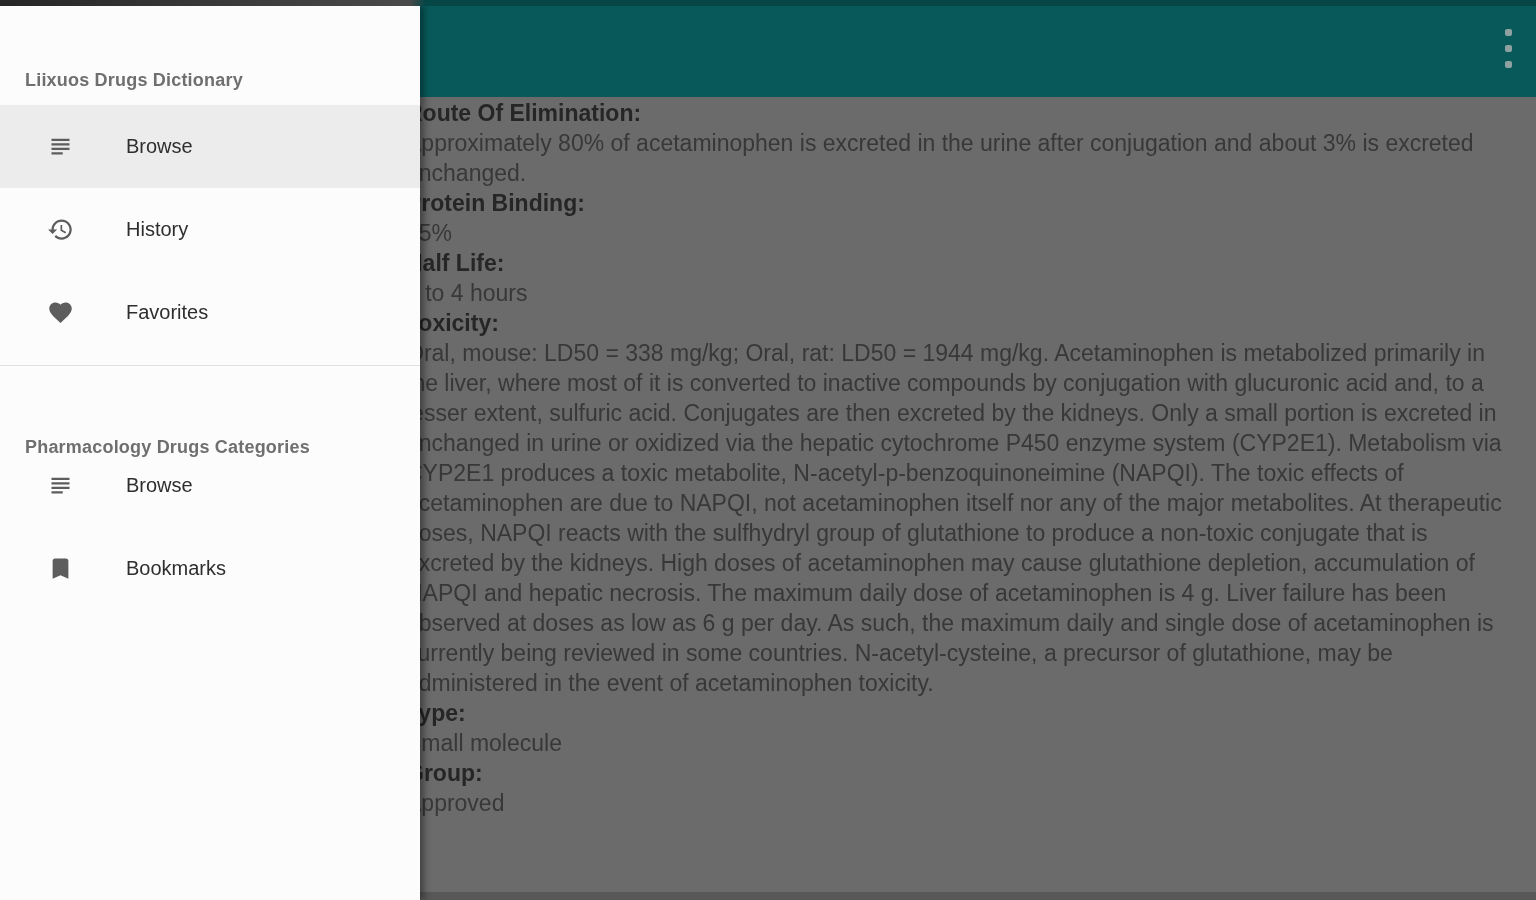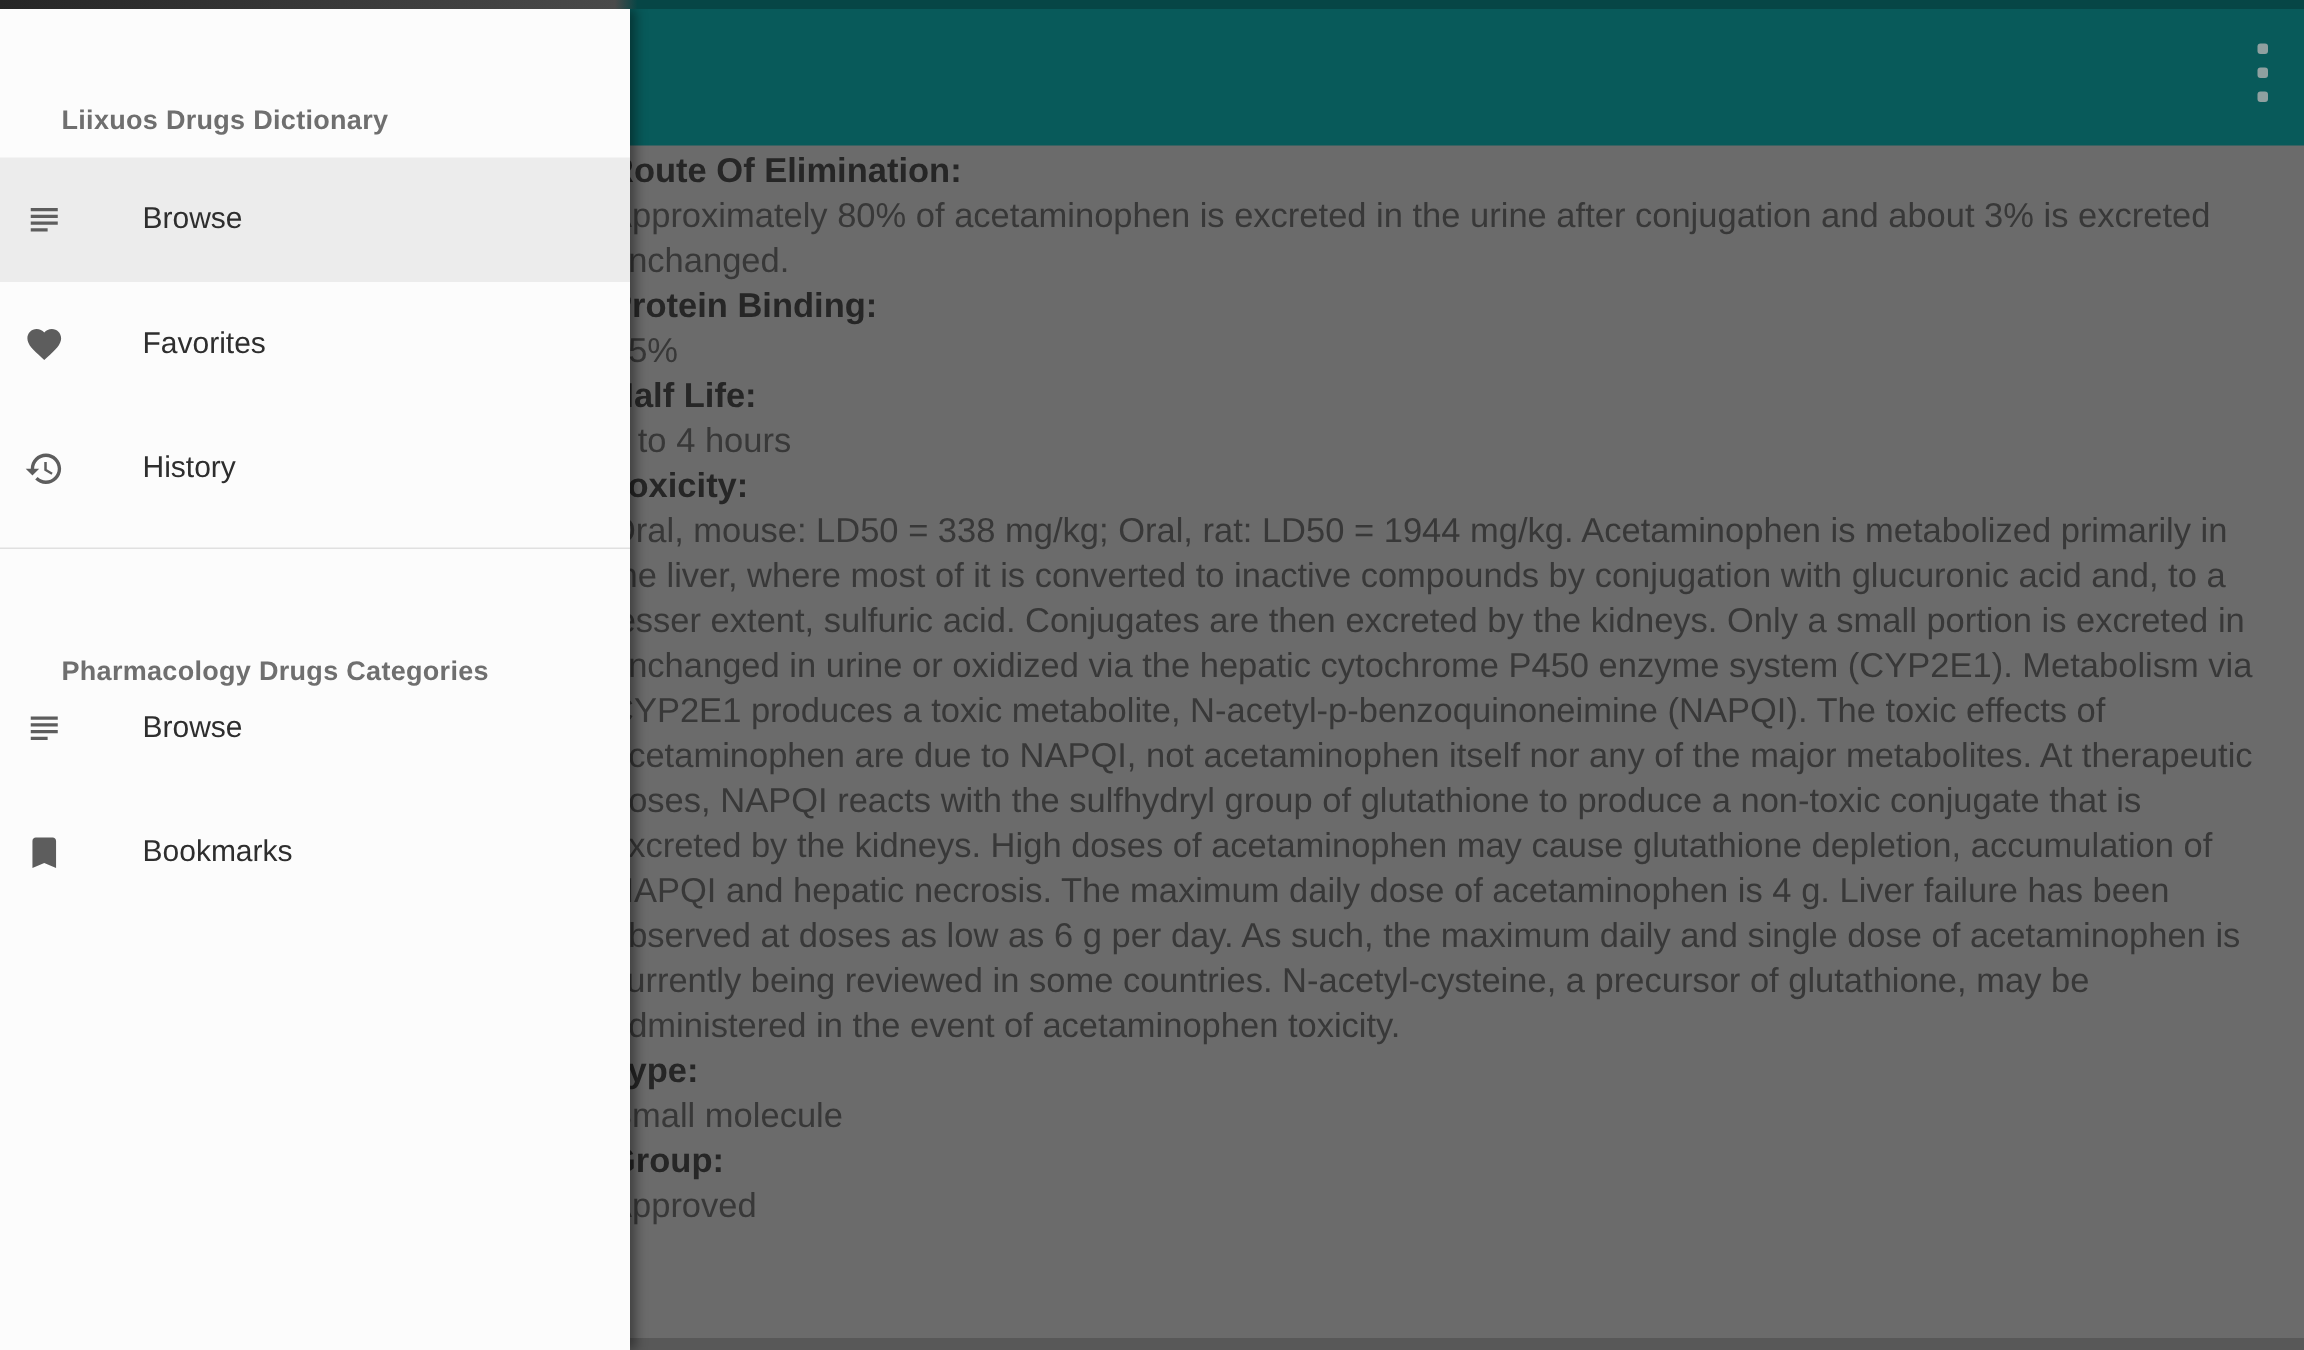--- a/index.html
+++ b/index.html
@@ -47,29 +47,29 @@
     background:linear-gradient(90deg, #262626 0px, #4a4a4a 410px, #064646 425px, #064646 100%);
   }
 
   
   .drawer {
     position:absolute; top:6px; left:0; width:420px; height:894px; z-index:20;
     background:#fcfcfc;
     box-shadow:4px 0 7px rgba(0,0,0,0.40);
   }
   .drawer-title {
-    position:absolute; left:41px; top:64px;
+    position:absolute; left:25px; top:64px;
     font-size:18px; font-weight:bold; color:#6f6f6f; letter-spacing:0.2px;
   }
   .drawer-title.second { top:387px;margin-top:44px; }
   .nav-group { position:absolute; left:0; width:420px; }
   .nav-group.first  { top:99px; }
   .nav-group.second { top:438px; }
   .nav-item {
-    height:83px; display:flex; align-items:center; padding-left:16px;
+    height:83px; display:flex; align-items:center; padding-left:47px;
     cursor:pointer; background:transparent;
   }
   .nav-item.active { background:#ececec; }
   .nav-icon {
     width:27px; height:27px; color:#5d5d5d; flex:0 0 27px;
     display:flex; align-items:center; justify-content:center;
   }
   .nav-icon svg { width:27px; height:27px; fill:currentColor; }
   .nav-label {
     margin-left:52px; font-size:20px; color:#2e2e2e;
@@ -120,33 +120,33 @@
         <svg viewBox="0 0 24 24">
             <path d="M4 5v2h16V5H4zm0 6h16V9H4v2zm0 4h16v-2H4v2zm0 4h10v-2H4v2z"></path>
           </svg>
       </span>
       <span class="nav-label">Browse</span>
     </div>
 
     <div class="nav-item">
       <span class="nav-icon">
         <svg viewBox="0 0 24 24">
-            <path d="M12 21.35l-1.45-1.32C5.4 15.36 2 12.28 2 8.5 2 5.42 4.42 3 7.5 3c1.74 0 3.41.81 4.5 2.09C13.09 3.81 14.76 3 16.5 3 19.58 3 22 5.42 22 8.5c0 3.78-3.4 6.86-8.55 11.54L12 21.35z"></path>
+            <path d="M13 3c-4.97 0-9 4.03-9 9H1l3.89 3.89.07.14L9 12H6c0-3.87 3.13-7 7-7s7 3.13 7 7-3.13 7-7 7c-1.93 0-3.68-.79-4.94-2.06l-1.42 1.42C8.27 19.99 10.51 21 13 21c4.97 0 9-4.03 9-9s-4.03-9-9-9zm-1 5v5l4.28 2.54.72-1.21-3.5-2.08V8H12z"></path>
           </svg>
       </span>
-      <span class="nav-label">Favorites</span>
+      <span class="nav-label">History</span>
     </div>
 
     <div class="nav-item">
       <span class="nav-icon">
         <svg viewBox="0 0 24 24">
-            <path d="M13 3c-4.97 0-9 4.03-9 9H1l3.89 3.89.07.14L9 12H6c0-3.87 3.13-7 7-7s7 3.13 7 7-3.13 7-7 7c-1.93 0-3.68-.79-4.94-2.06l-1.42 1.42C8.27 19.99 10.51 21 13 21c4.97 0 9-4.03 9-9s-4.03-9-9-9zm-1 5v5l4.28 2.54.72-1.21-3.5-2.08V8H12z"></path>
+            <path d="M12 21.35l-1.45-1.32C5.4 15.36 2 12.28 2 8.5 2 5.42 4.42 3 7.5 3c1.74 0 3.41.81 4.5 2.09C13.09 3.81 14.76 3 16.5 3 19.58 3 22 5.42 22 8.5c0 3.78-3.4 6.86-8.55 11.54L12 21.35z"></path>
           </svg>
       </span>
-      <span class="nav-label">History</span>
+      <span class="nav-label">Favorites</span>
     </div>
 
   </div>
 
   <div class="drawer-divider"></div>
 
   <div class="drawer-title second">Pharmacology Drugs Categories</div>
 
   <div class="nav-group second">
 

